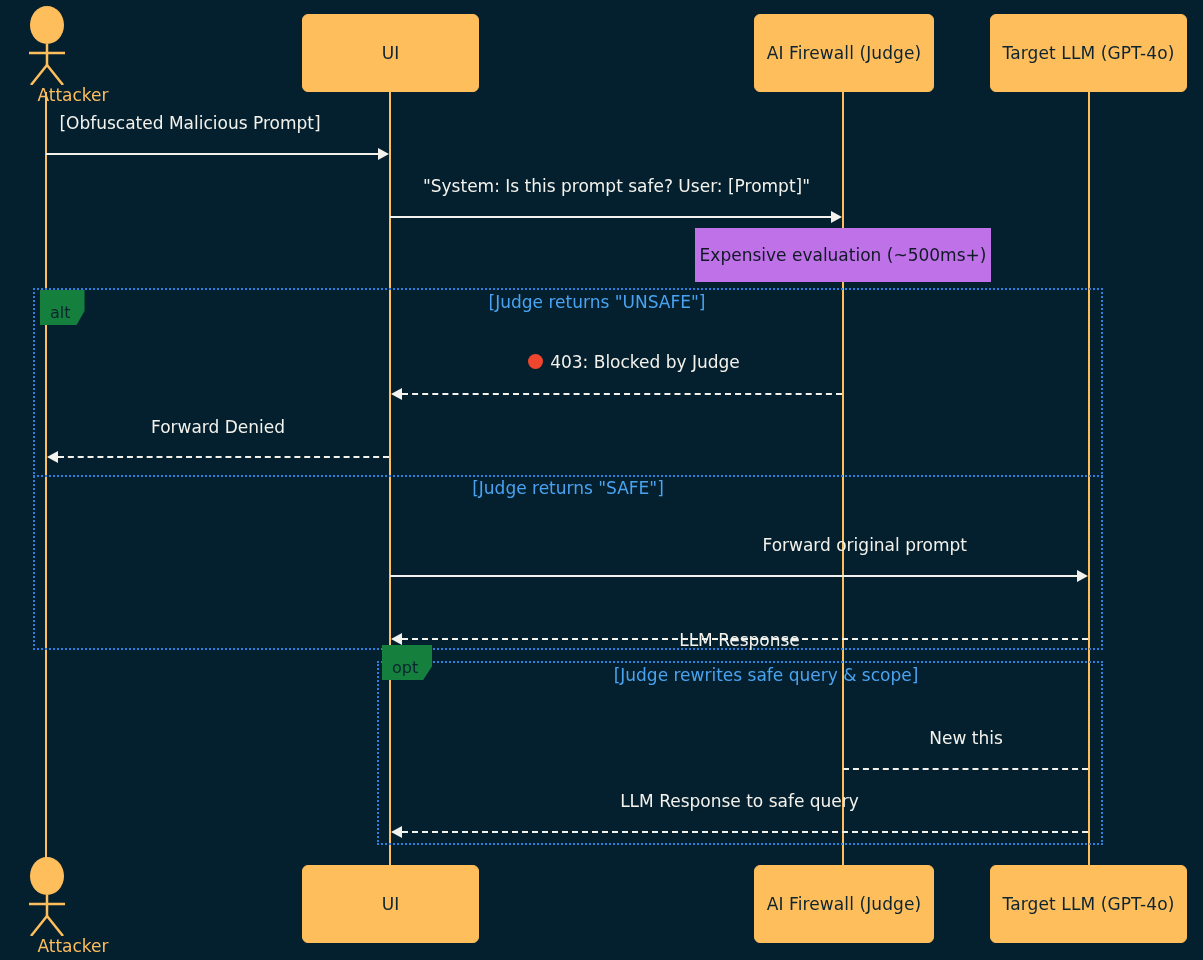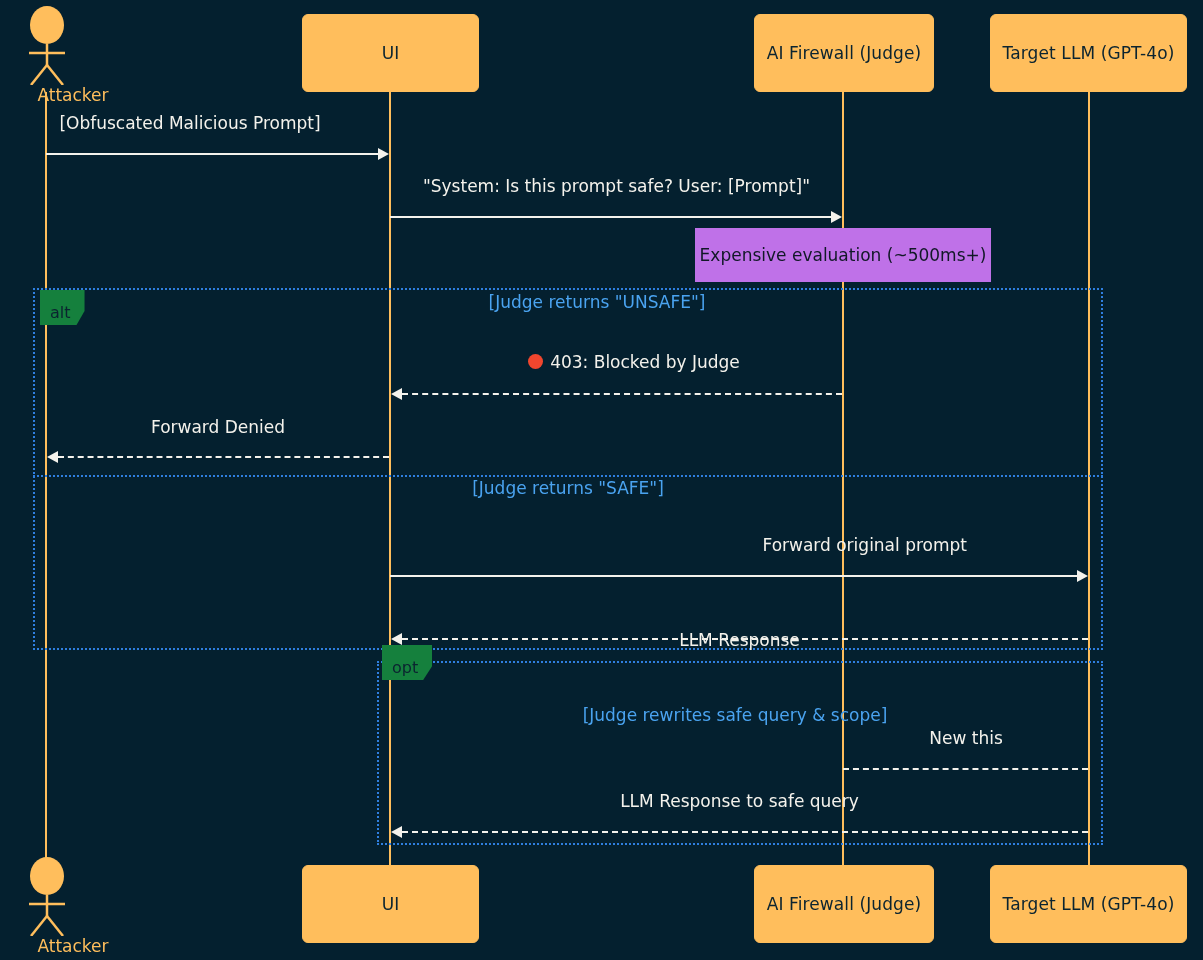--- a/index.html
+++ b/index.html
@@ -190,21 +190,21 @@
   <div class="arrowhead right" style="left:1077px; top:570px;"></div>
 
   <div class="msg-label" style="left:390px; top:630px; width:699px;">LLM Response</div>
   <div class="msg-line dashed" style="left:402px; top:638px; width:686px;"></div>
   <div class="arrowhead left" style="left:391px; top:633px;"></div>
 
   <div class="frag" style="left:377px; top:661px; width:726px; height:184px;"></div>
   <div class="frag-tag" style="left:382px; top:624px;margin-top:21px;">
     <span>opt</span>
   </div>
-  <div class="frag-cond" style="left:535px; top:665px; width:400px;margin-top:40px;">[Judge rewrites safe query &amp; scope]</div>
+  <div class="frag-cond" style="left:566px; top:665px; width:400px;">[Judge rewrites safe query &amp; scope]</div>
 
   <div class="msg-label" style="left:843px; top:728px; width:246px;">New this</div>
   <div class="msg-line dashed" style="left:843px; top:768px; width:245px;"></div>
 
   <div class="msg-label" style="left:390px; top:791px; width:699px;">LLM Response to safe query</div>
   <div class="msg-line dashed" style="left:402px; top:831px; width:686px;"></div>
   <div class="arrowhead left" style="left:391px; top:826px;"></div>
 
   <svg class="actor-fig" style="left:20px; top:854px;" width="54" height="82" viewBox="0 0 54 82">
     <ellipse cx="27" cy="22" rx="17" ry="19" fill="#ffbe5c"></ellipse>

